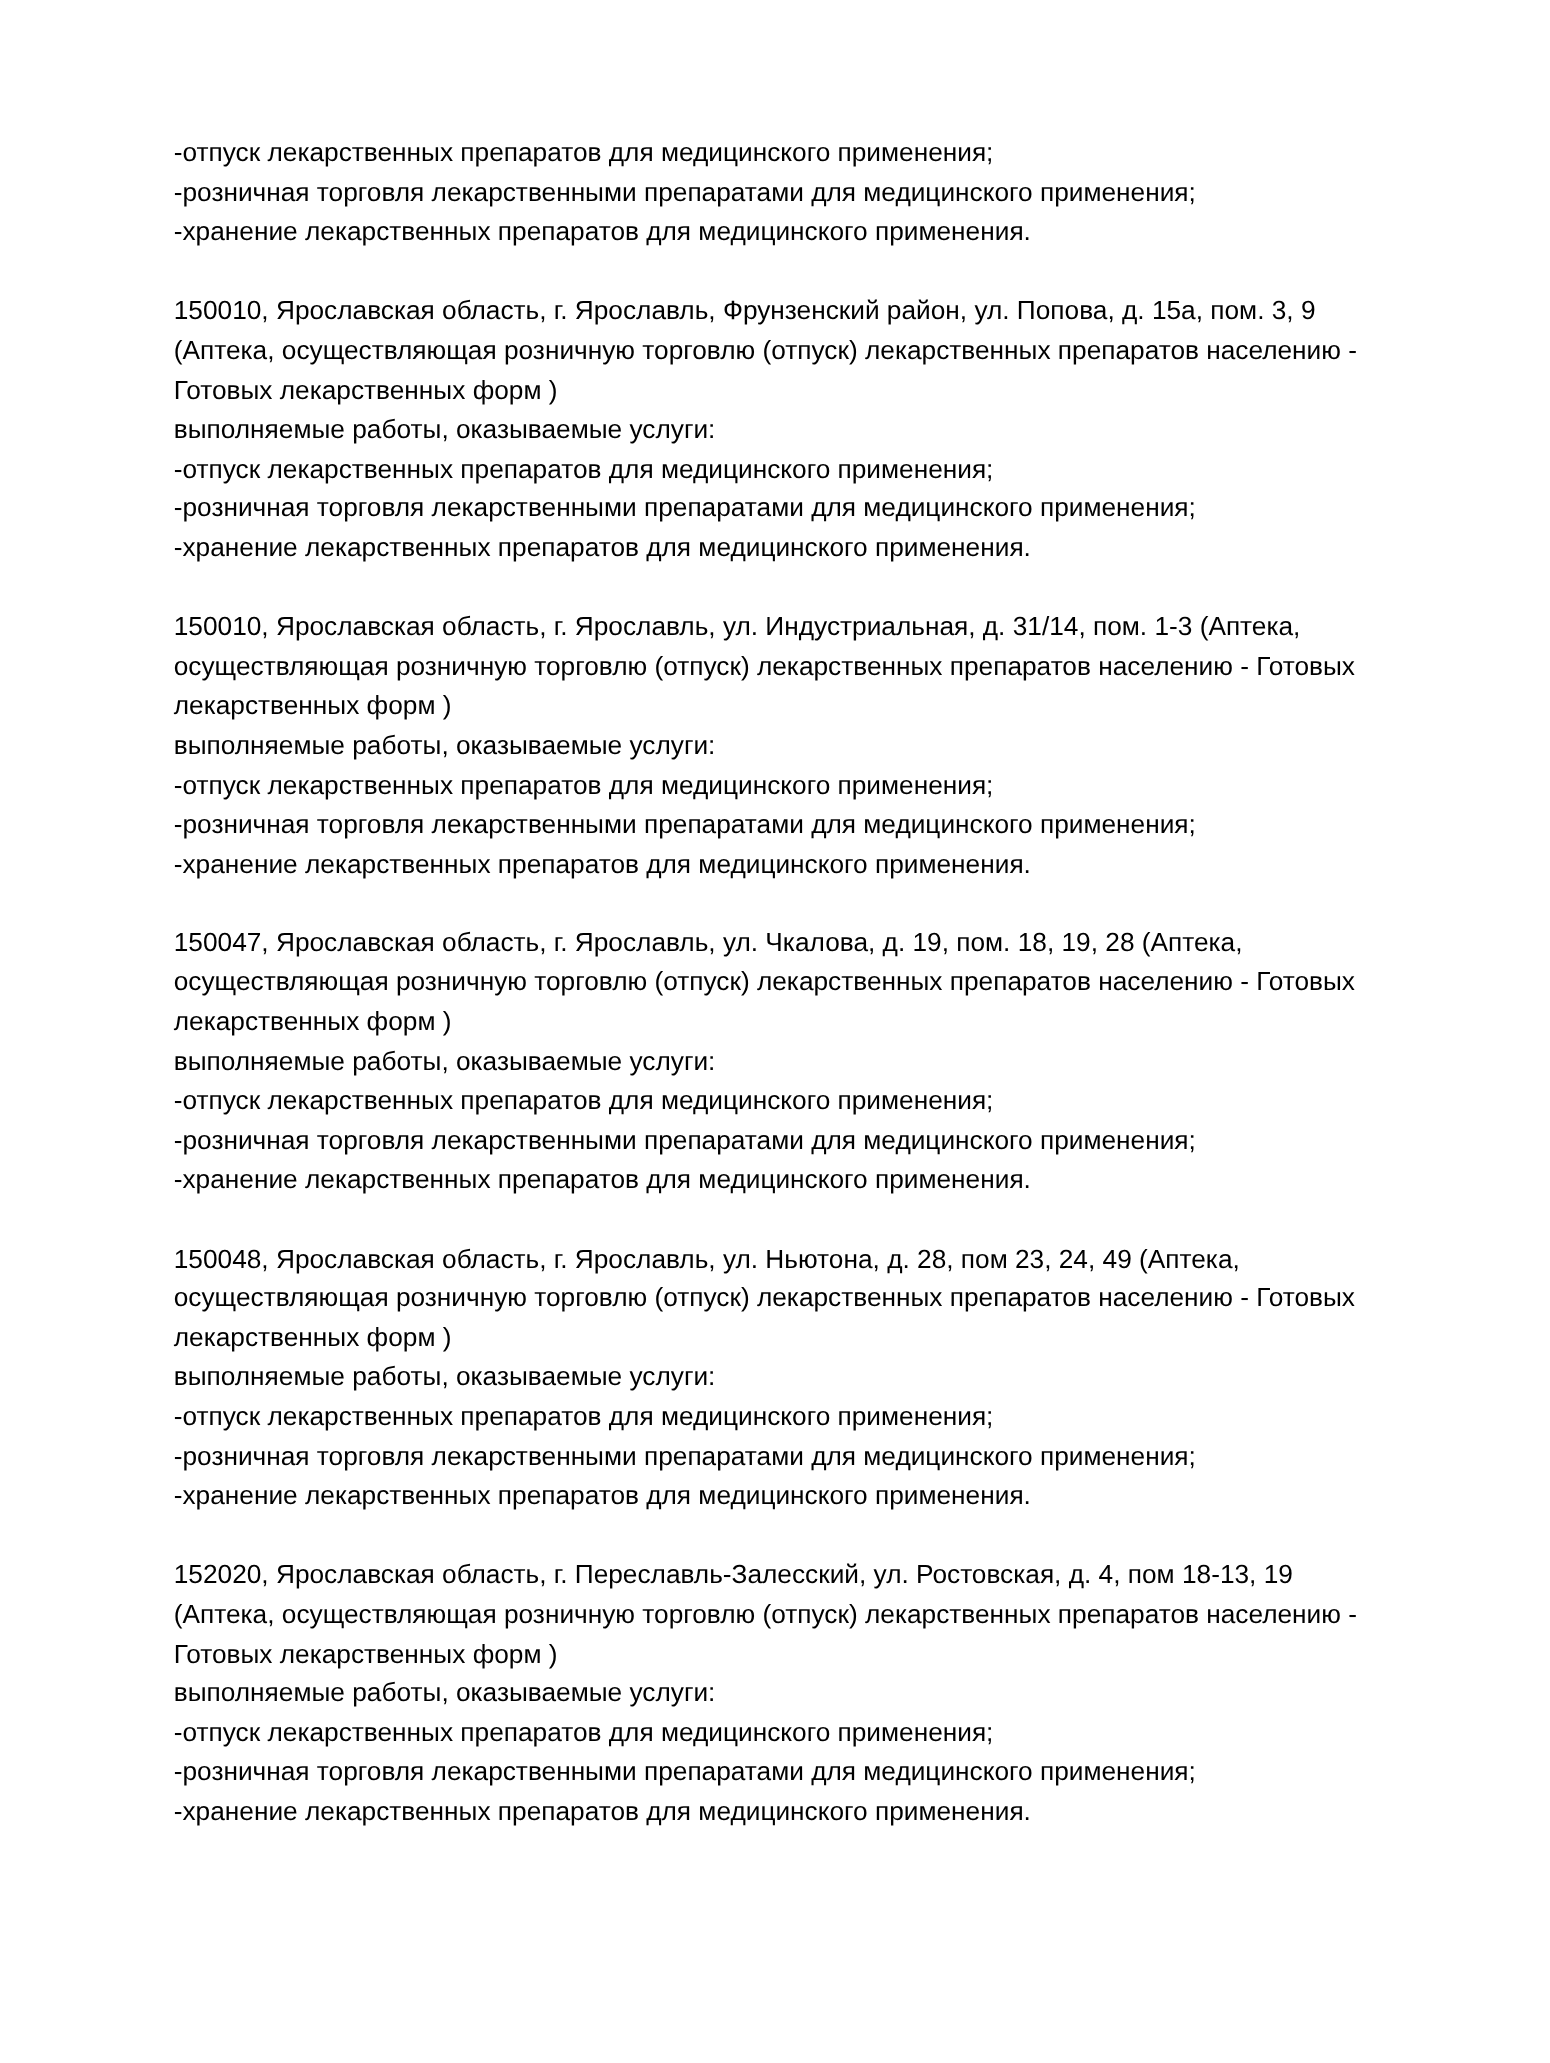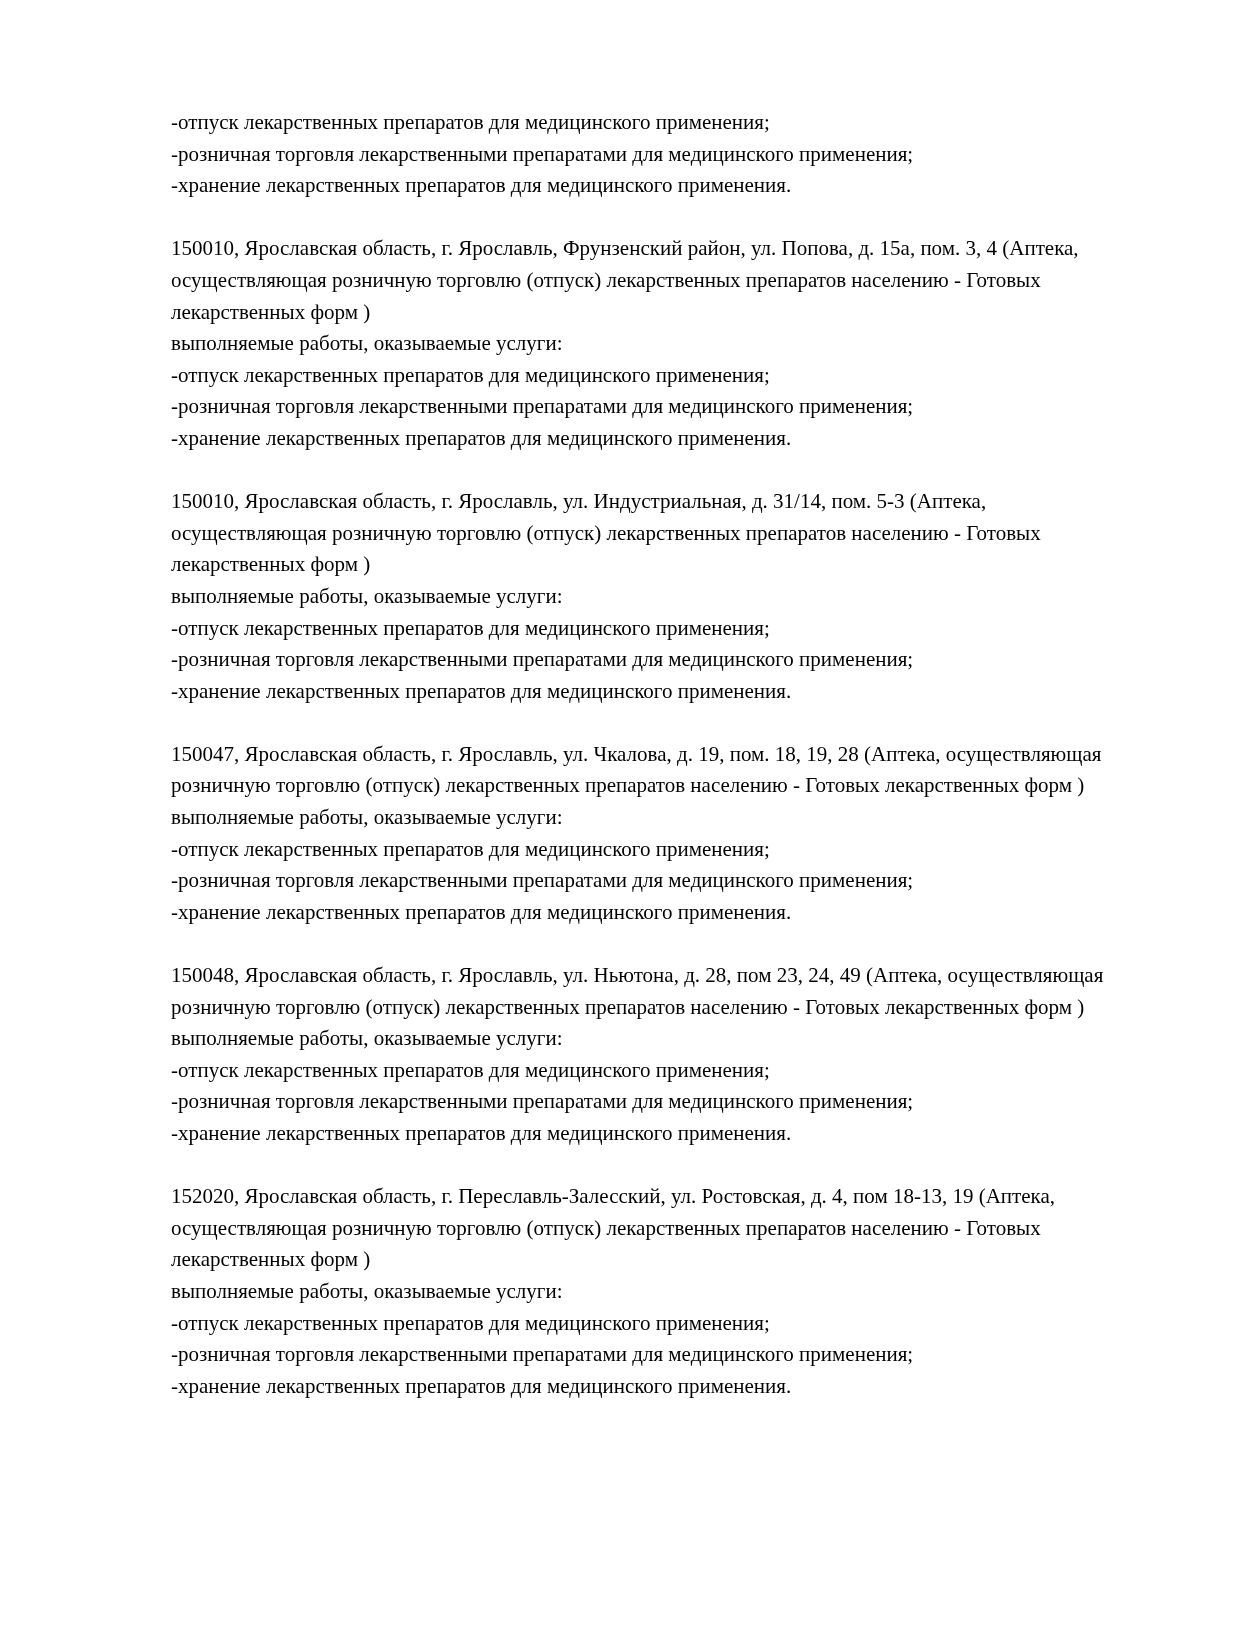--- a/index.html
+++ b/index.html
@@ -16,26 +16,25 @@
     position: relative;
     width: 1240px;
     height: 1650px;
     background: #ffffff;
   }
   .content {
     position: absolute;
     left: 139px;
     top: 107px;
     width: 976px;
-    font-family: Liberation Serif, serif;
+    font-family: Liberation Sans, sans-serif;
     font-size: 21px;
     line-height: 31.6px;
     color: #000000;
     text-align: left;
-    margin-left: 32px;
   }
   .content p,
   .content div.line {
     margin: 0;
     padding: 0;
   }
   .gap {
     height: 31.6px;
   }
 </style>
@@ -44,30 +43,30 @@
 
 <div class="page">
   <div class="content">
 
     <div class="line">-отпуск лекарственных препаратов для медицинского применения;</div>
     <div class="line">-розничная торговля лекарственными препаратами для медицинского применения;</div>
     <div class="line">-хранение лекарственных препаратов для медицинского применения.</div>
 
     <section>
       <div class="gap"></div>
-      <p>150010, Ярославская область, г. Ярославль, Фрунзенский район, ул. Попова, д. 15а, пом. 3, 4 (Аптека, осуществляющая розничную торговлю (отпуск) лекарственных препаратов населению - Готовых лекарственных форм )</p>
+      <p>150010, Ярославская область, г. Ярославль, Фрунзенский район, ул. Попова, д. 15а, пом. 3, 9 (Аптека, осуществляющая розничную торговлю (отпуск) лекарственных препаратов населению - Готовых лекарственных форм )</p>
       <div class="line">выполняемые работы, оказываемые услуги:</div>
       <div class="line">-отпуск лекарственных препаратов для медицинского применения;</div>
       <div class="line">-розничная торговля лекарственными препаратами для медицинского применения;</div>
       <div class="line">-хранение лекарственных препаратов для медицинского применения.</div>
     </section>
 
     <section>
       <div class="gap"></div>
-      <p>150010, Ярославская область, г. Ярославль, ул. Индустриальная, д. 31/14, пом. 5-3 (Аптека, осуществляющая розничную торговлю (отпуск) лекарственных препаратов населению - Готовых лекарственных форм )</p>
+      <p>150010, Ярославская область, г. Ярославль, ул. Индустриальная, д. 31/14, пом. 1-3 (Аптека, осуществляющая розничную торговлю (отпуск) лекарственных препаратов населению - Готовых лекарственных форм )</p>
       <div class="line">выполняемые работы, оказываемые услуги:</div>
       <div class="line">-отпуск лекарственных препаратов для медицинского применения;</div>
       <div class="line">-розничная торговля лекарственными препаратами для медицинского применения;</div>
       <div class="line">-хранение лекарственных препаратов для медицинского применения.</div>
     </section>
 
     <section>
       <div class="gap"></div>
       <p>150047, Ярославская область, г. Ярославль, ул. Чкалова, д. 19, пом. 18, 19, 28 (Аптека, осуществляющая розничную торговлю (отпуск) лекарственных препаратов населению - Готовых лекарственных форм )</p>
       <div class="line">выполняемые работы, оказываемые услуги:</div>

